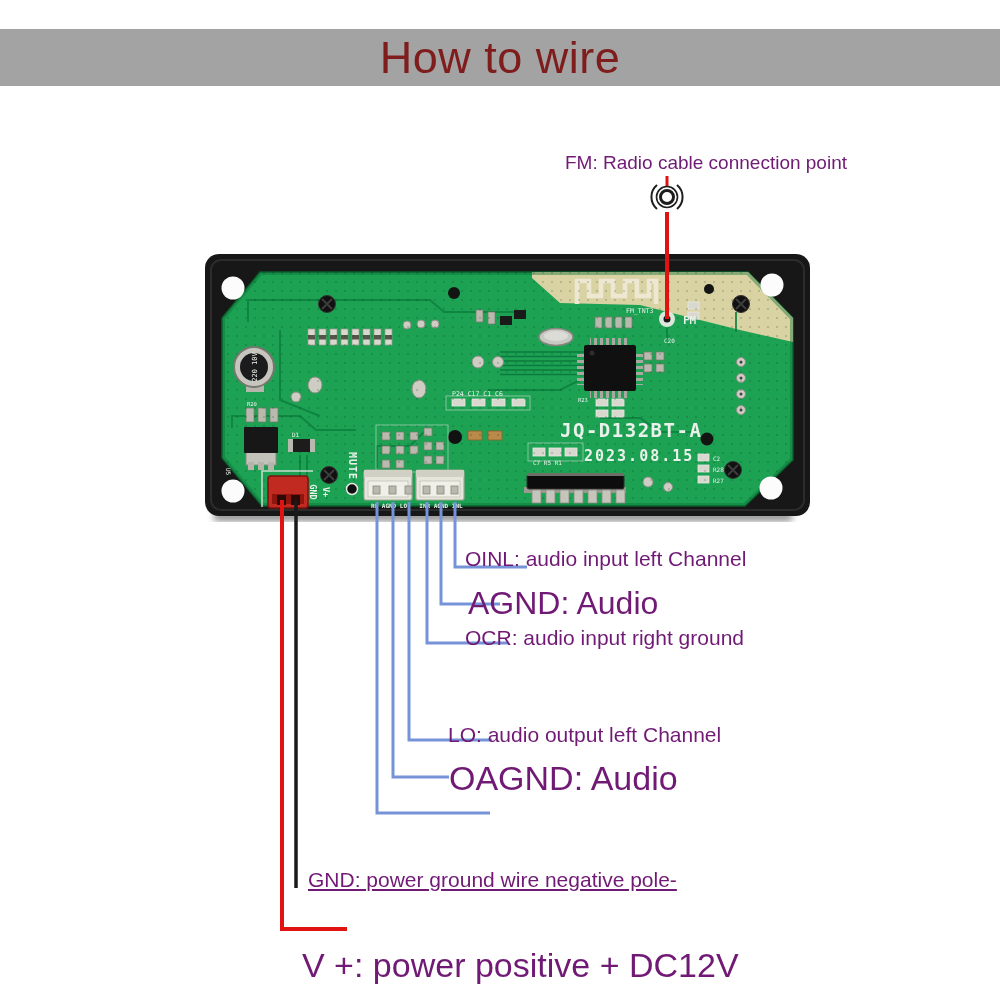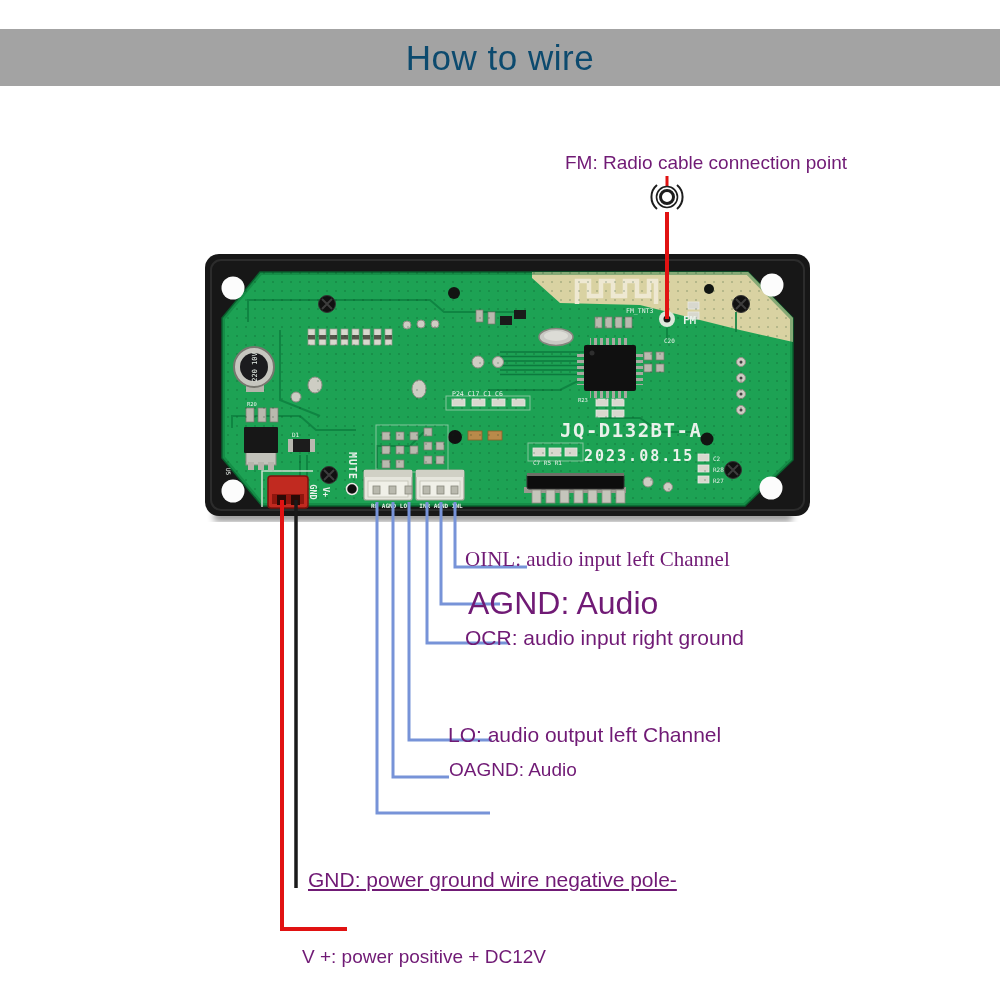--- a/index.html
+++ b/index.html
@@ -1,25 +1,25 @@
 <!DOCTYPE html>
 <html><head>
 <meta charset="utf-8">
 <style>
   html,body{margin:0;padding:0;background:#ffffff;}
   #stage{position:relative;width:1000px;height:1000px;background:#ffffff;overflow:hidden;
          font-family:"Liberation Sans",sans-serif;}
   #hdr{position:absolute;left:0;top:29px;width:1000px;height:57px;background:#a3a3a3;
        display:flex;align-items:center;justify-content:center;}
-  #hdr .t{font-size:35px;color:#0c4a6e;letter-spacing:.5px;}
+  #hdr .t{font-size:45px;color:#7f1d1d;letter-spacing:.5px;}
   svg{position:absolute;left:0;top:0;}
   .lbl{position:absolute;color:#701a75;white-space:nowrap;}
   .fm-lbl{left:565px;top:152px;font-size:19px;}
   .s21{font-size:21px;}
-  .s25{font-size:19px;}
+  .s25{font-size:34px;}
   .s27{font-size:32px;}
   .silk{font-family:"DejaVu Sans Mono",monospace;fill:#e9f1ea;}
 </style>
 </head>
 <body>
 
 <div id="stage">
 
   <div id="hdr">
     <span class="t">How to wire</span>
@@ -319,21 +319,21 @@
       <polyline points="409,502 409,740 492,740" stroke-width="3" stroke="#7793d8"></polyline>
       <polyline points="393,502 393,777 449,777" stroke-width="3" stroke="#7793d8"></polyline>
       <polyline points="377,502 377,813 490,813" stroke-width="3" stroke="#7793d8"></polyline>
       <line x1="296" y1="500" x2="296" y2="888" stroke-width="3.5" stroke="#1a1a1a"></line>
       <polyline points="282,500 282,929 347,929" stroke-width="4" stroke="#e11212"></polyline>
     </g>
   </svg>
 
   <div class="lbl fm-lbl">FM: Radio cable connection point</div>
 
-  <div class="lbl s21" style="left:465px;top:547px;font-family:Liberation Serif, serif;">OINL: audio input left Channel</div>
+  <div class="lbl s21" style="left:465px;top:547px;">OINL: audio input left Channel</div>
   <div class="lbl s27" style="left:468px;top:585px;">AGND: Audio</div>
   <div class="lbl s21" style="left:465px;top:626px;">OCR: audio input right ground</div>
   <div class="lbl s21" style="left:448px;top:723px;">LO: audio output left Channel</div>
   <div class="lbl s25" style="left:449px;top:759px;">OAGND: Audio</div>
   <div class="lbl s21" style="left:308px;top:868px;text-decoration:underline;">GND: power ground wire negative pole-</div>
   <div class="lbl s25" style="left:302px;top:910px;margin-top:36px;">V +: power positive + DC12V</div>
 
 </div>
 
 </body></html>

